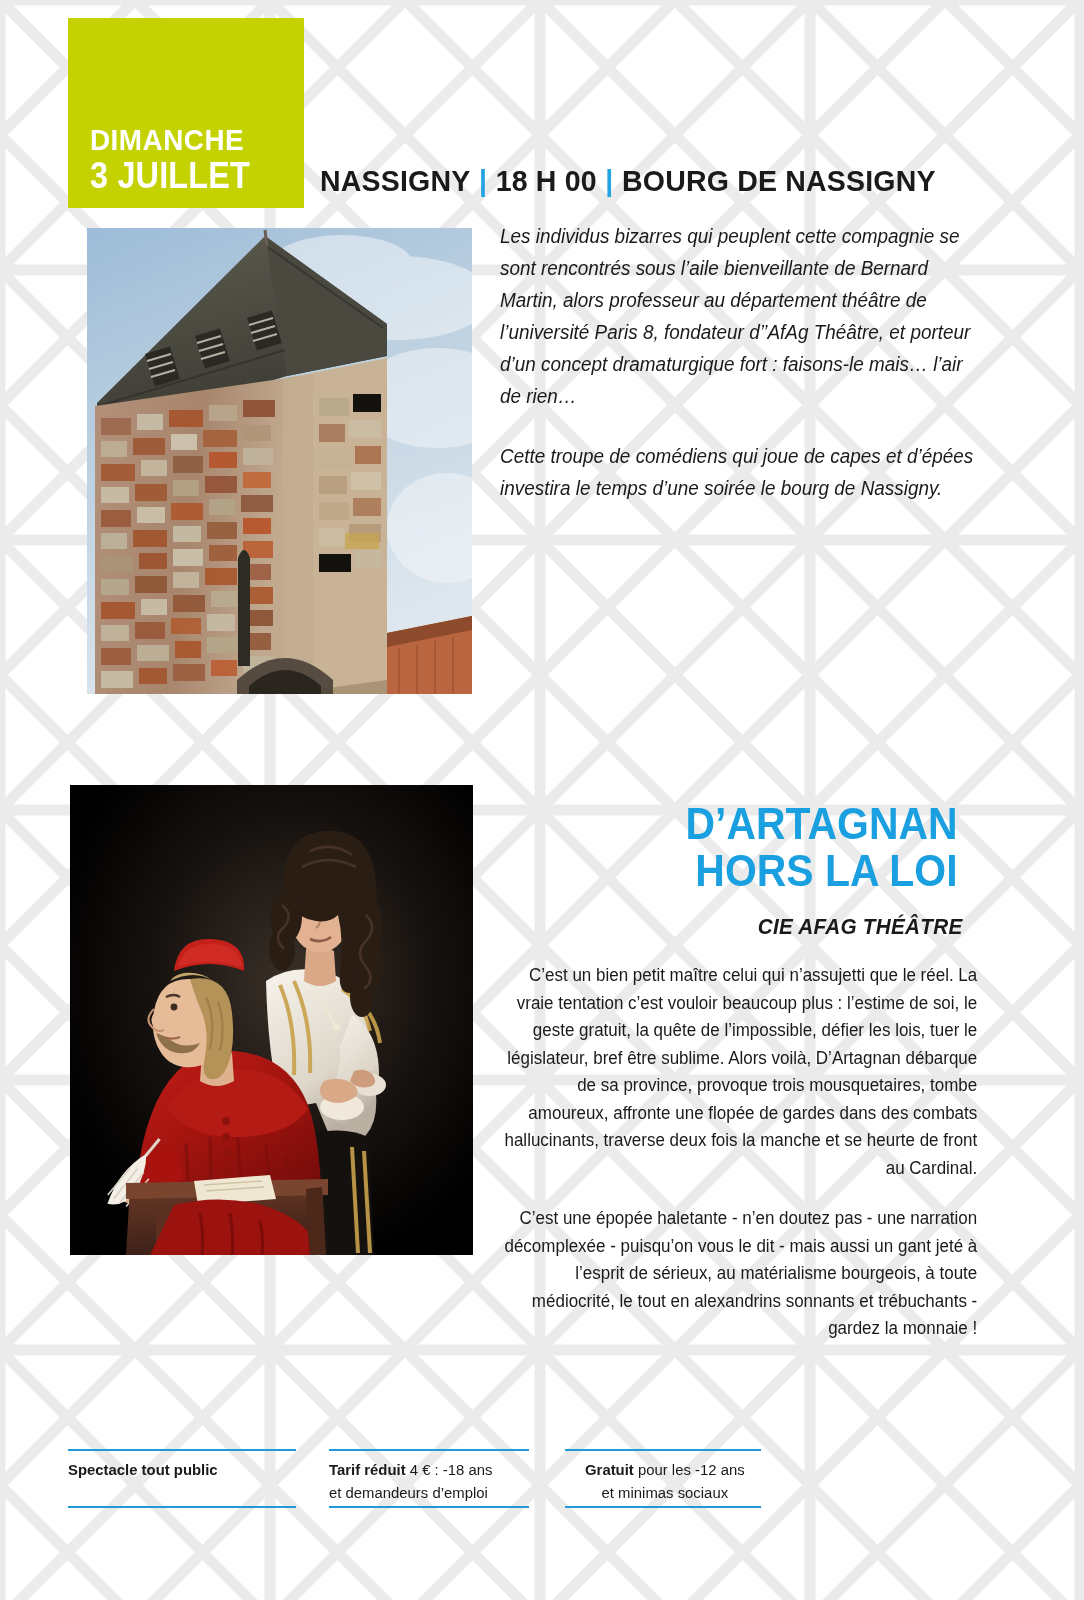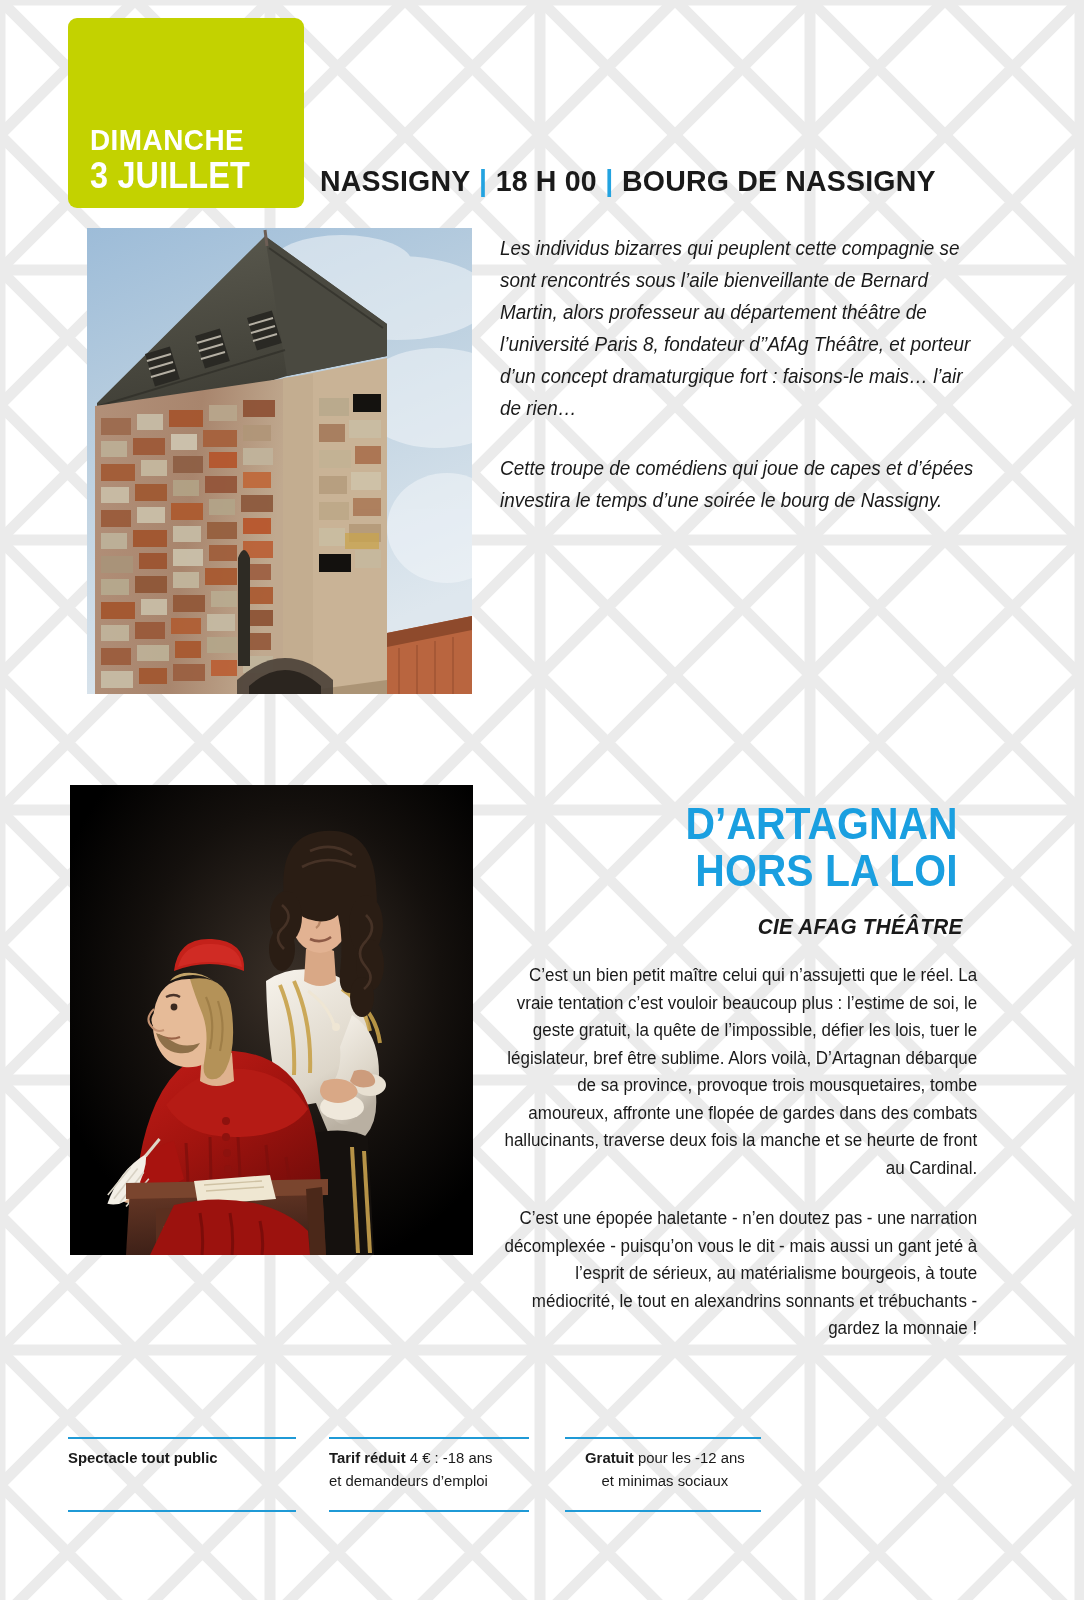--- a/index.html
+++ b/index.html
@@ -27,21 +27,20 @@
   
   .date-badge {
     position:absolute;
     left:68px; top:18px;
     width:236px; height:190px;
     background:#c3d200;
     z-index:3;
     display:flex; flex-direction:column;
     justify-content:flex-end;
     padding:0 0 12px 22px;
-    border-radius:9px;
   }
   .date-day {
     color:#ffffff;
     font-size:30px;
     font-weight:bold;
     letter-spacing:0.5px;
     line-height:1.08;
     font-stretch:condensed;
     transform:scaleX(0.93);
     transform-origin:left center;
@@ -92,21 +91,21 @@
     left:70px; top:785px;
     width:403px; height:470px;
     z-index:2;
     overflow:hidden;
     background:#000;
   }
 
   
   .intro-block {
     position:absolute;
-    left:500px; top:232px;
+    left:500px; top:220px;
     width:492px;
     z-index:3;
   }
   .intro-p {
     font-family:"Liberation Sans", sans-serif;
     font-style:italic;
     font-size:19.5px;
     line-height:32px;
     color:#1a1a1a;
     transform:scaleX(0.97);
@@ -154,22 +153,23 @@
   .footer {
     position:absolute;
     left:68px; top:1437px;
     width:948px;
     z-index:3;
     display:flex;
   }
   .foot-col {
     position:relative;
     padding-top:9px;
-    padding-bottom:20px;
+    padding-bottom:4px;
     margin-right:21px;
+    margin-top:12px;
   }
   .foot-col:nth-child(1){ width:240px; }
   .foot-col:nth-child(2){ width:215px; }
   .foot-col:nth-child(3){ width:208px;text-align:center; }
   .foot-col:nth-child(4){ width:220px; margin-right:0;font-style:italic; }
 
   .foot-rule-top, .foot-rule-bottom {
     position:absolute; left:0;
     height:2px;
     background:#1f9ad6;

